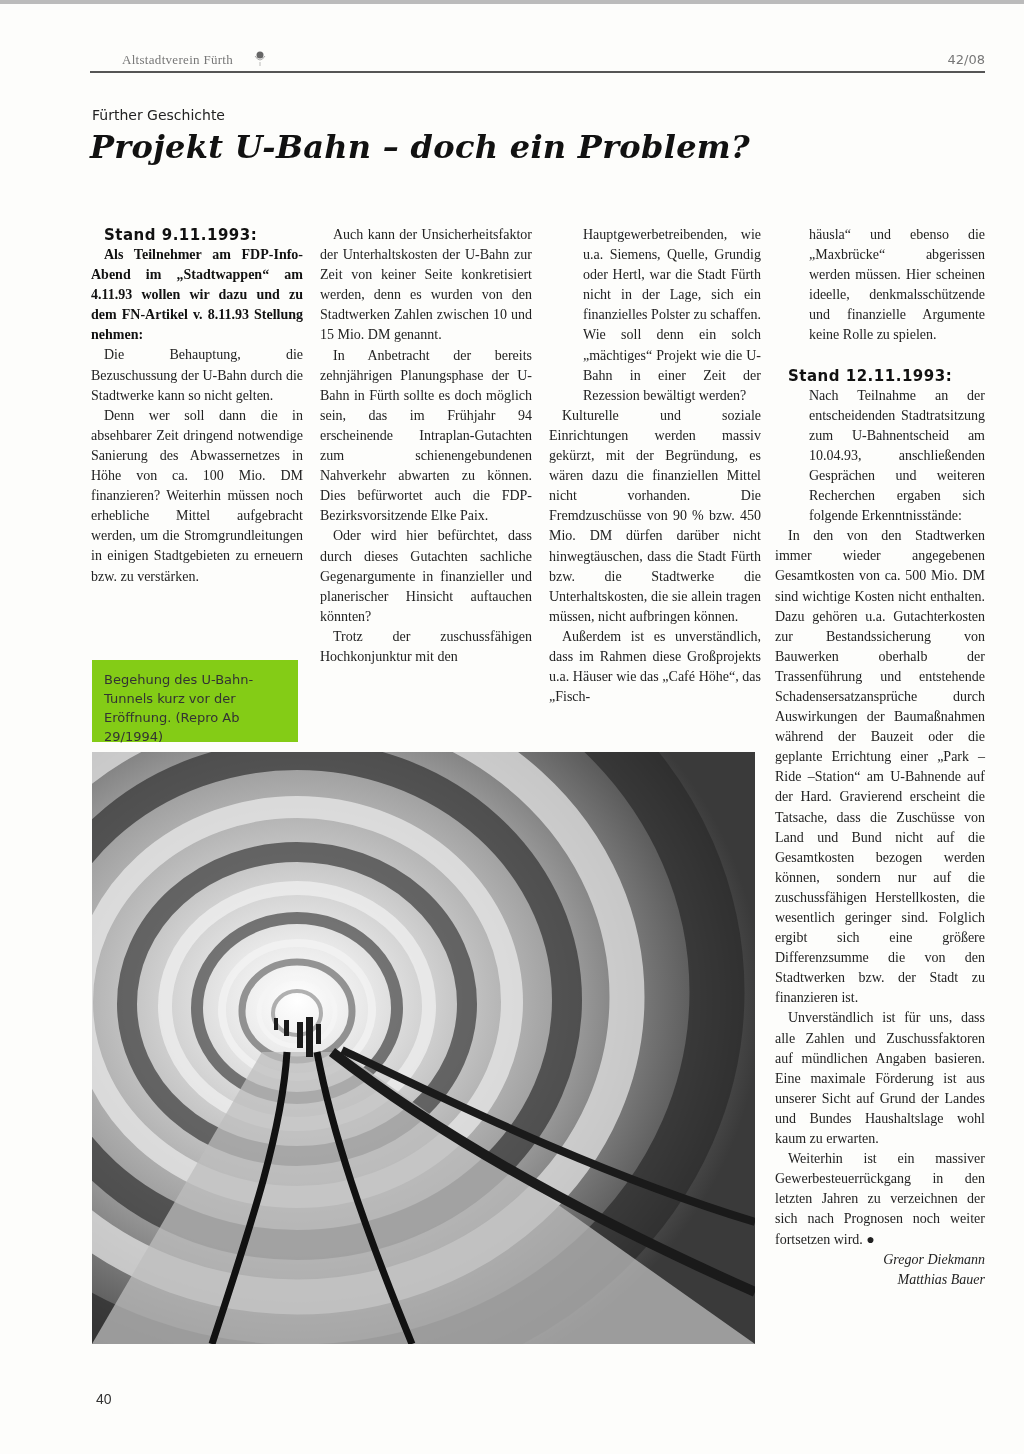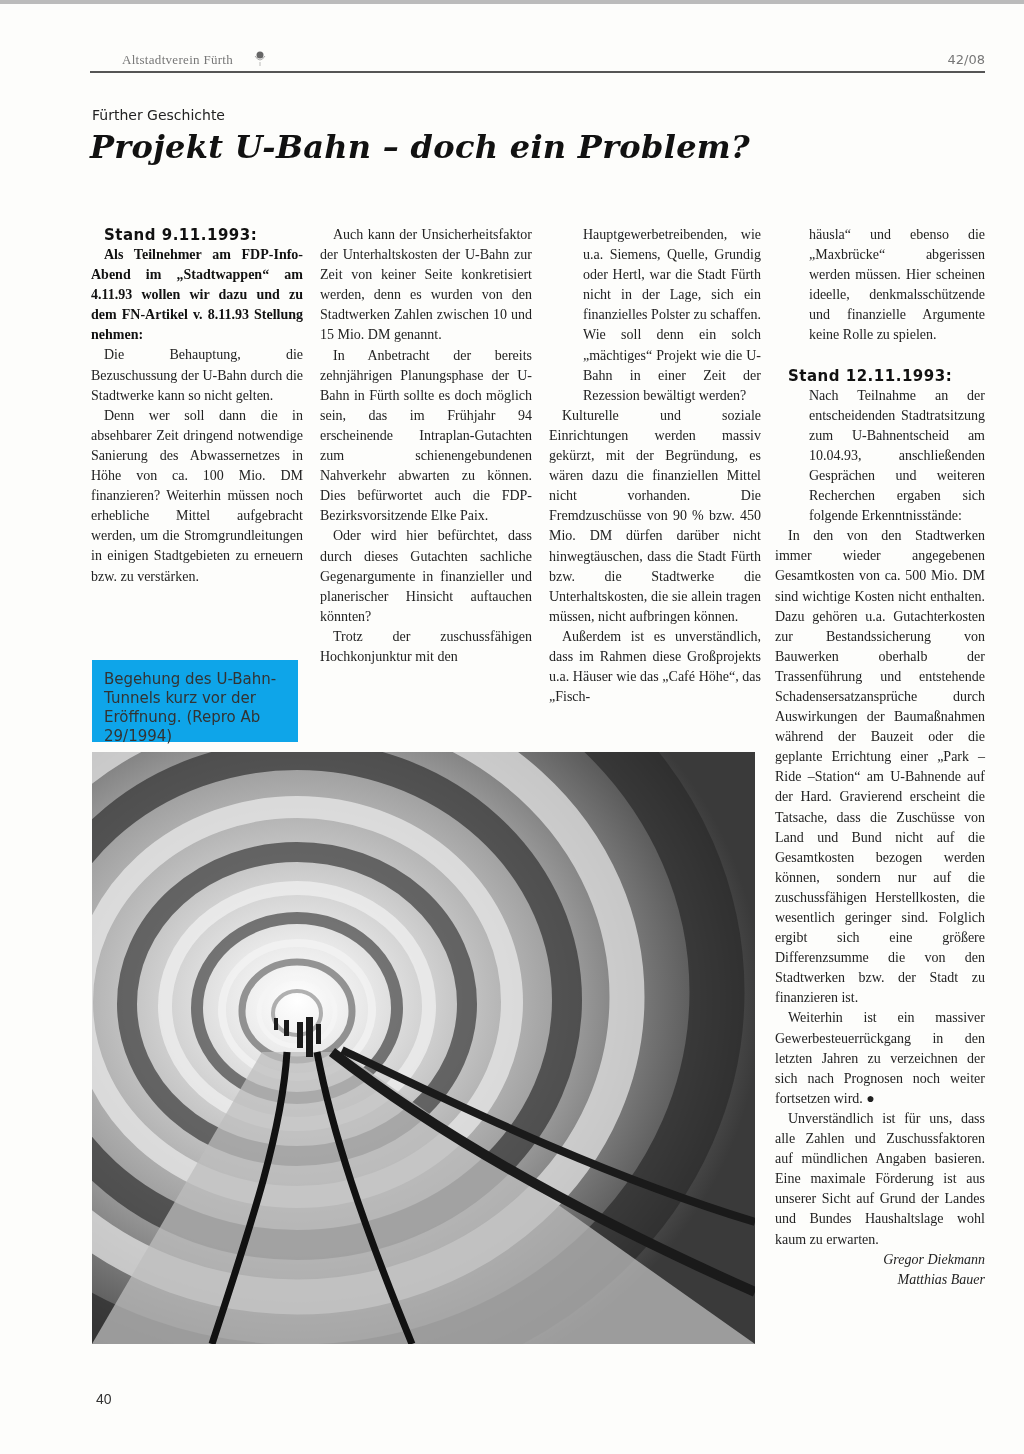--- a/index.html
+++ b/index.html
@@ -18,21 +18,21 @@
     .col { position: absolute; top: 225px; width: 212px; font-size: 14px; line-height: 20.1px; text-align: justify; hyphens: manual; }
     .col p { margin: 0; text-indent: 13px; }
     .col p.noindent { text-indent: 0; margin-left: 34px; }
     .stand { font-family: "DejaVu Sans", sans-serif; font-weight: bold; font-size: 15px; letter-spacing: 0.5px; color: #111; margin: 0; line-height: 20px; }
     .lead { font-weight: bold; margin: 0; text-indent: 0; color: #111; }
     .col1 { left: 91px; }
     .col2 { left: 320px; }
     .col3 { left: 549px; }
     .col4 { left: 775px; width: 210px; }
     .gap { height: 20px; }
-    .caption { position: absolute; left: 92px; top: 660px; width: 206px; height: 82px; background: #0ea5e9; padding: 10px 12px 0 12px; box-sizing: border-box; font-family: "DejaVu Sans", sans-serif; font-size: 15px; line-height: 19px; color: #333; }
+    .caption { position: absolute; left: 92px; top: 660px; width: 206px; height: 82px; background: #84cc16; padding: 10px 12px 0 12px; box-sizing: border-box; font-family: "DejaVu Sans", sans-serif; font-size: 13px; line-height: 19px; color: #333; }
     .photo { position: absolute; left: 92px; top: 752px; width: 663px; height: 592px; background: #222; overflow: hidden; }
     .signature { text-align: right; font-style: italic; text-indent: 0 !important; }
     .pagenum { position: absolute; left: 96px; top: 1391px; font-family: "Liberation Sans", sans-serif; font-size: 14px; color: #333; }
   </style>
 </head>
 <body>
 
 <div class="topline"></div>
 
 <div class="header">
@@ -70,22 +70,22 @@
   <p>Kulturelle und soziale Einrichtungen werden massiv gekürzt, mit der Begründung, es wären dazu die finanziellen Mittel nicht vorhanden. Die Fremdzuschüsse von 90 % bzw. 450 Mio. DM dürfen darüber nicht hinwegtäuschen, dass die Stadt Fürth bzw. die Stadtwerke die Unterhaltskosten, die sie allein tragen müssen, nicht aufbringen können.</p>
   <p>Außerdem ist es unverständlich, dass im Rahmen diese Großprojekts u.a. Häuser wie das „Café Höhe“, das „Fisch-</p>
 </div>
 
 <div class="col col4">
   <p class="noindent">häusla“ und ebenso die „Maxbrücke“ abgerissen werden müssen. Hier scheinen ideelle, denkmalsschützende und finanzielle Argumente keine Rolle zu spielen.</p>
   <div class="gap"></div>
   <p class="stand">Stand 12.11.1993:</p>
   <p class="noindent">Nach Teilnahme an der entscheidenden Stadtratsitzung zum U-Bahnentscheid am 10.04.93, anschließenden Gesprächen und weiteren Recherchen ergaben sich folgende Erkenntnisstände:</p>
   <p>In den von den Stadtwerken immer wieder angegebenen Gesamtkosten von ca. 500 Mio. DM sind wichtige Kosten nicht enthalten. Dazu gehören u.a. Gutachterkosten zur Bestandssicherung von Bauwerken oberhalb der Trassenführung und entstehende Schadensersatzansprüche durch Auswirkungen der Baumaßnahmen während der Bauzeit oder die geplante Errichtung einer „Park – Ride –Station“ am U-Bahnende auf der Hard. Gravierend erscheint die Tatsache, dass die Zuschüsse von Land und Bund nicht auf die Gesamtkosten bezogen werden können, sondern nur auf die zuschussfähigen Herstellkosten, die wesentlich geringer sind. Folglich ergibt sich eine größere Differenzsumme die von den Stadtwerken bzw. der Stadt zu finanzieren ist.</p>
+  <p>Unverständlich ist für uns, dass alle Zahlen und Zuschussfaktoren auf mündlichen Angaben basieren. Eine maximale Förderung ist aus unserer Sicht auf Grund der Landes und Bundes Haushaltslage wohl kaum zu erwarten.</p>
   <p>Weiterhin ist ein massiver Gewerbesteuerrückgang in den letzten Jahren zu verzeichnen der sich nach Prognosen noch weiter fortsetzen wird. ●</p>
-  <p>Unverständlich ist für uns, dass alle Zahlen und Zuschussfaktoren auf mündlichen Angaben basieren. Eine maximale Förderung ist aus unserer Sicht auf Grund der Landes und Bundes Haushaltslage wohl kaum zu erwarten.</p>
   <p class="signature">Gregor Diekmann</p>
   <p class="signature">Matthias Bauer</p>
 </div>
 
 <div class="photo">
   <svg width="663" height="592" viewBox="0 0 663 592">
     <defs>
       <radialGradient id="glow" cx="0.31" cy="0.42" r="0.7">
         <stop offset="0" stop-color="#ffffff"></stop>
         <stop offset="0.15" stop-color="#e8e8e8"></stop>

